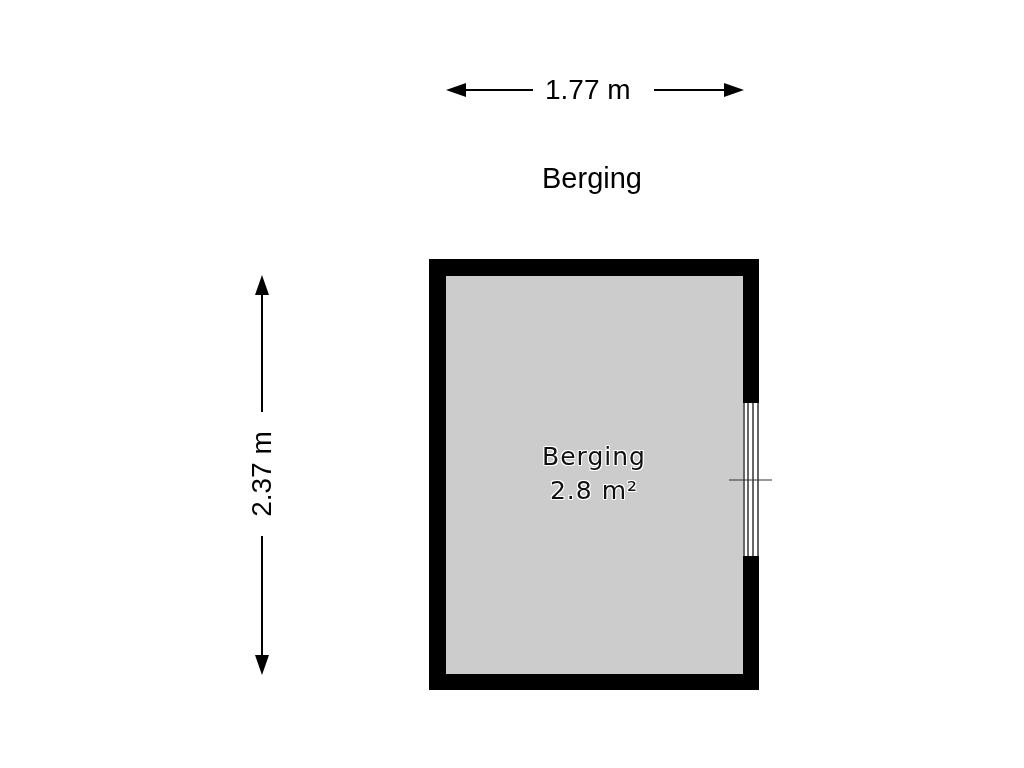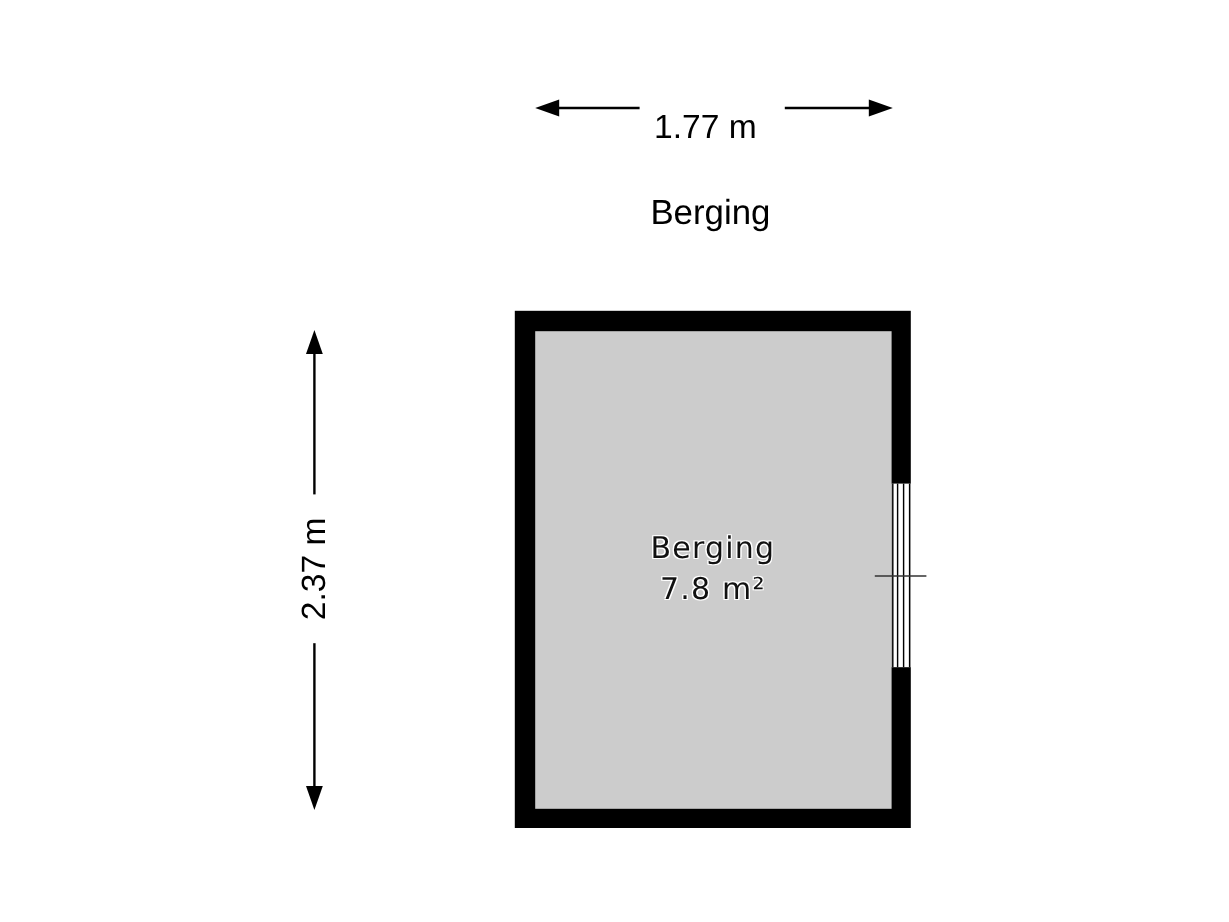--- a/index.html
+++ b/index.html
@@ -40,22 +40,22 @@
 
   <g>
     <line x1="744" y1="403" x2="744" y2="556" stroke="#000" stroke-width="1.2"></line>
     <line x1="748" y1="403" x2="748" y2="556" stroke="#000" stroke-width="1.2"></line>
     <line x1="753" y1="403" x2="753" y2="556" stroke="#000" stroke-width="1.2"></line>
     <line x1="758" y1="403" x2="758" y2="556" stroke="#000" stroke-width="1.2"></line>
     <line x1="729" y1="480" x2="772" y2="480" stroke="#333" stroke-width="1.2"></line>
   </g>
 </svg>
 
-<div class="abs dim-label" style="left:535px;top:76px;padding:0 10px;margin-top:16px;">1.77 m</div>
+<div class="abs dim-label" style="left:535px;top:76px;padding:0 10px;">1.77 m</div>
 
 <div class="abs dim-label" style="left:262px;top:474px;transform:translate(-50%,-50%) rotate(-90deg);padding:0 10px;white-space:nowrap;">2.37 m</div>
 
 <div class="abs title" style="left:542px;top:162px;">Berging</div>
 
 <div class="abs room-label" style="left:494px;top:440px;width:200px;">
   <div>Berging</div>
-  <div>7.8 m²</div>
+  <div>2.8 m²</div>
 </div>
 
 </body></html>

